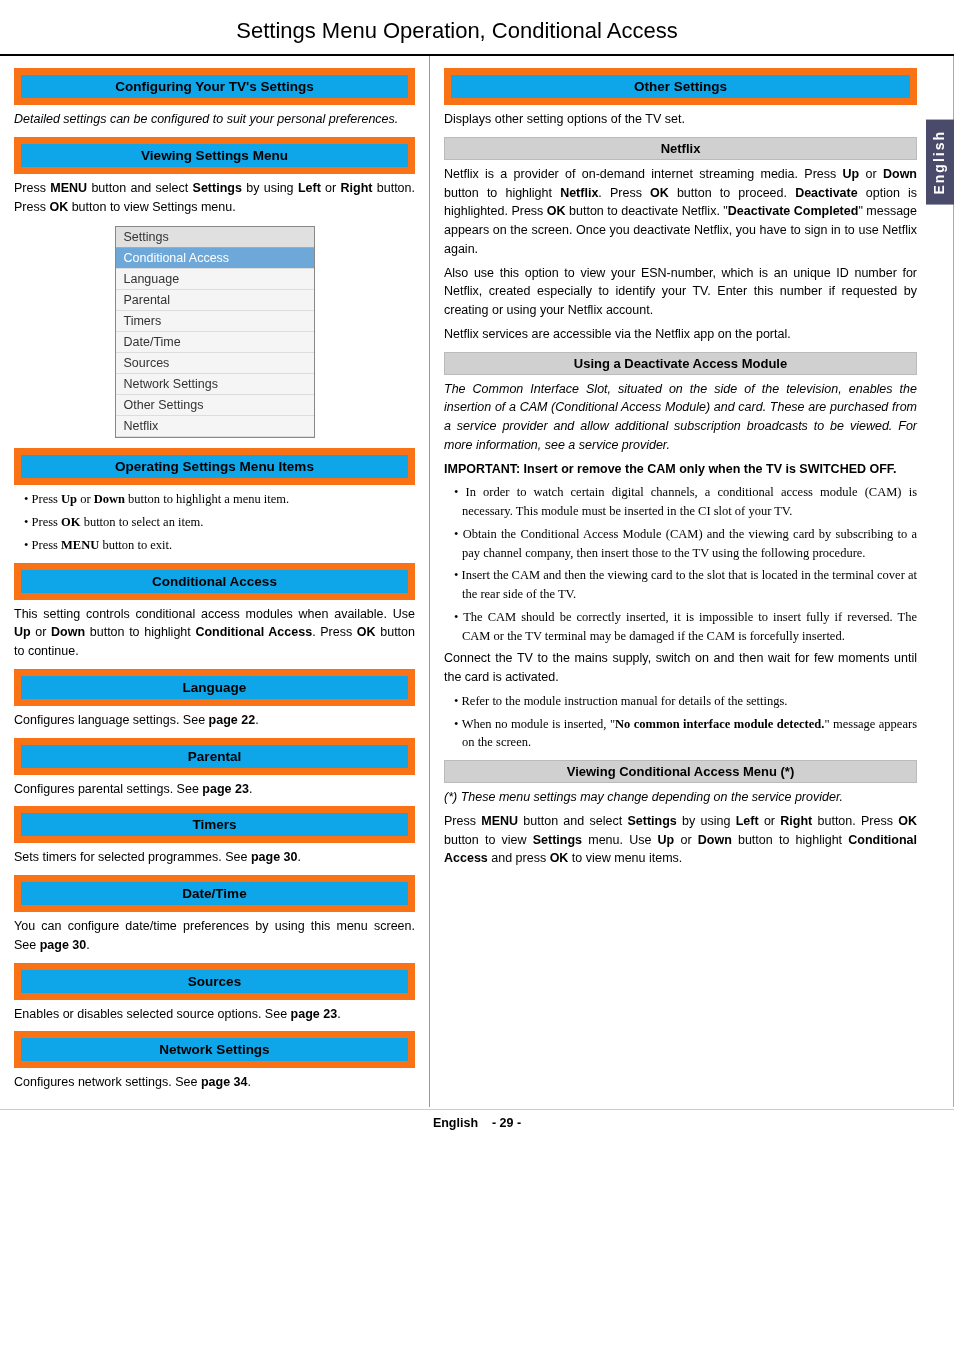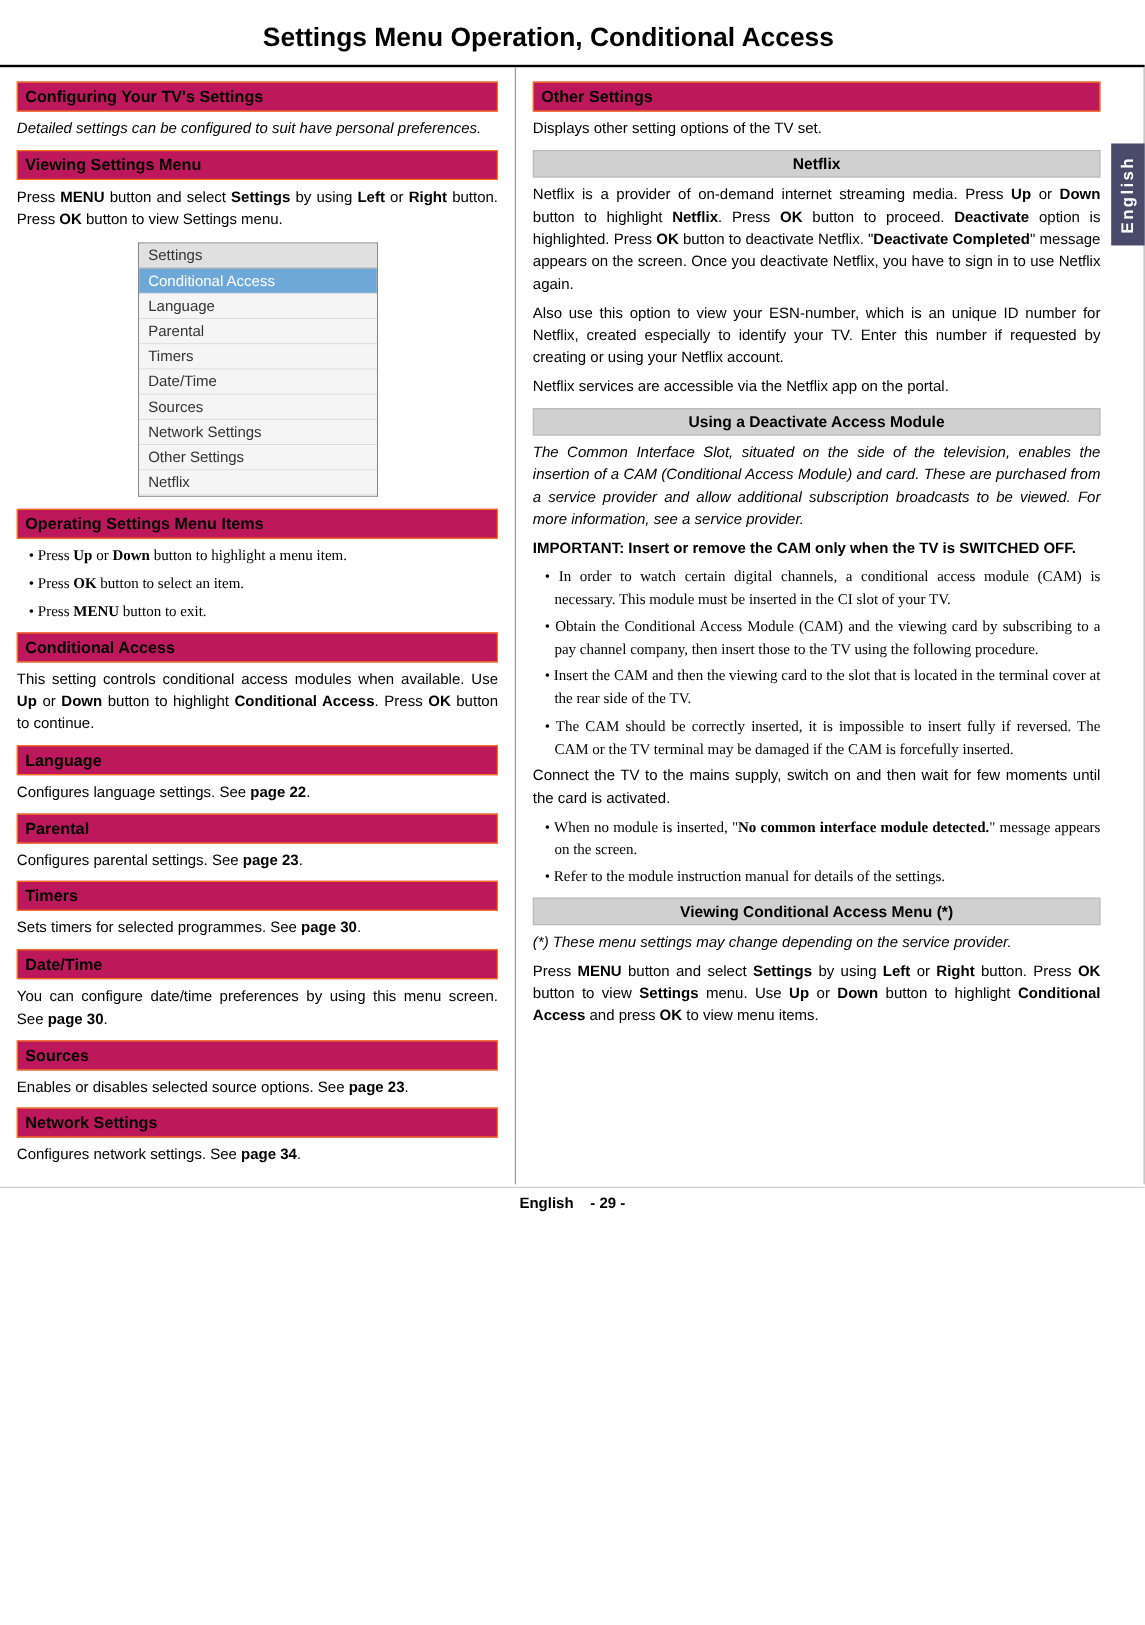--- a/index.html
+++ b/index.html
@@ -34,21 +34,21 @@
       font-size: 14px;
       font-weight: bold;
       letter-spacing: 2px;
       z-index: 10;
     }
     
     .main-title {
       text-align: center;
       padding: 18px 60px 10px 20px;
       font-size: 22px;
-      font-weight: bold;
+      font-weight: normal;
       border-bottom: 2px solid #000;
       margin-bottom: 0;
     }
     
     .content-area {
       display: flex;
       flex-direction: row;
       padding: 0;
       border-right: 1px solid #aaa;
     }
@@ -58,26 +58,27 @@
       padding: 10px 14px;
       border-right: 1px solid #999;
     }
     .right-col {
       flex: 1;
       padding: 10px 14px;
       padding-right: 36px;
     }
     
     .section-header {
-      background: #be185d;
+      background: #0ea5e9;
+      text-align: center;
       font-weight: bold;
       font-size: 13.5px;
       padding: 4px 6px;
       margin: 8px 0 5px 0;
-      border: 1px solid #f97316;
+      border: 7px solid #f97316;
     }
     .section-header.first {
       margin-top: 2px;
     }
     
     .settings-menu {
       border: 1px solid #888;
       margin: 10px auto;
       width: 200px;
       font-size: 12.5px;
@@ -154,21 +155,21 @@
   <div class="english-tab">English</div>
 
   <div class="main-title">Settings Menu Operation, Conditional Access</div>
 
   <div class="content-area">
 
     <div class="left-col">
 
       <div class="section-header first">Configuring Your TV's Settings</div>
 
-      <p class="italic-text">Detailed settings can be configured to suit have personal preferences.</p>
+      <p class="italic-text">Detailed settings can be configured to suit your personal preferences.</p>
 
       <div class="section-header">Viewing Settings Menu</div>
 
       <p>Press <span class="bold">MENU</span> button and select <span class="bold">Settings</span> by using <span class="bold">Left</span> or <span class="bold">Right</span> button. Press <span class="bold">OK</span> button to view Settings menu.</p>
 
       <div class="settings-menu">
         <div class="menu-title">Settings</div>
         <div class="menu-item selected">Conditional Access</div>
         <div class="menu-item">Language</div>
         <div class="menu-item">Parental</div>
@@ -229,22 +230,22 @@
       <ul class="bullet-list">
         <li>In order to watch certain digital channels, a conditional access module (CAM) is necessary. This module must be inserted in the CI slot of your TV.</li>
         <li>Obtain the Conditional Access Module (CAM) and the viewing card by subscribing to a pay channel company, then insert those to the TV using the following procedure.</li>
         <li>Insert the CAM and then the viewing card to the slot that is located in the terminal cover at the rear side of the TV.</li>
         <li>The CAM should be correctly inserted, it is impossible to insert fully if reversed. The CAM or the TV terminal may be damaged if the CAM is forcefully inserted.</li>
       </ul>
 
       <p>Connect the TV to the mains supply, switch on and then wait for few moments until the card is activated.</p>
 
       <ul class="bullet-list">
+        <li>Refer to the module instruction manual for details of the settings.</li>
         <li>When no module is inserted, "<span class="bold">No common interface module detected.</span>" message appears on the screen.</li>
-        <li>Refer to the module instruction manual for details of the settings.</li>
       </ul>
 
       <div class="subsection-header">Viewing Conditional Access Menu (*)</div>
       <p class="italic-text">(*) These menu settings may change depending on the service provider.</p>
       <p>Press <span class="bold">MENU</span> button and select <span class="bold">Settings</span> by using <span class="bold">Left</span> or <span class="bold">Right</span> button. Press <span class="bold">OK</span> button to view <span class="bold">Settings</span> menu. Use <span class="bold">Up</span> or <span class="bold">Down</span> button to highlight <span class="bold">Conditional Access</span> and press <span class="bold">OK</span> to view menu items.</p>
 
     </div>
   </div>
 
   <div class="footer">

